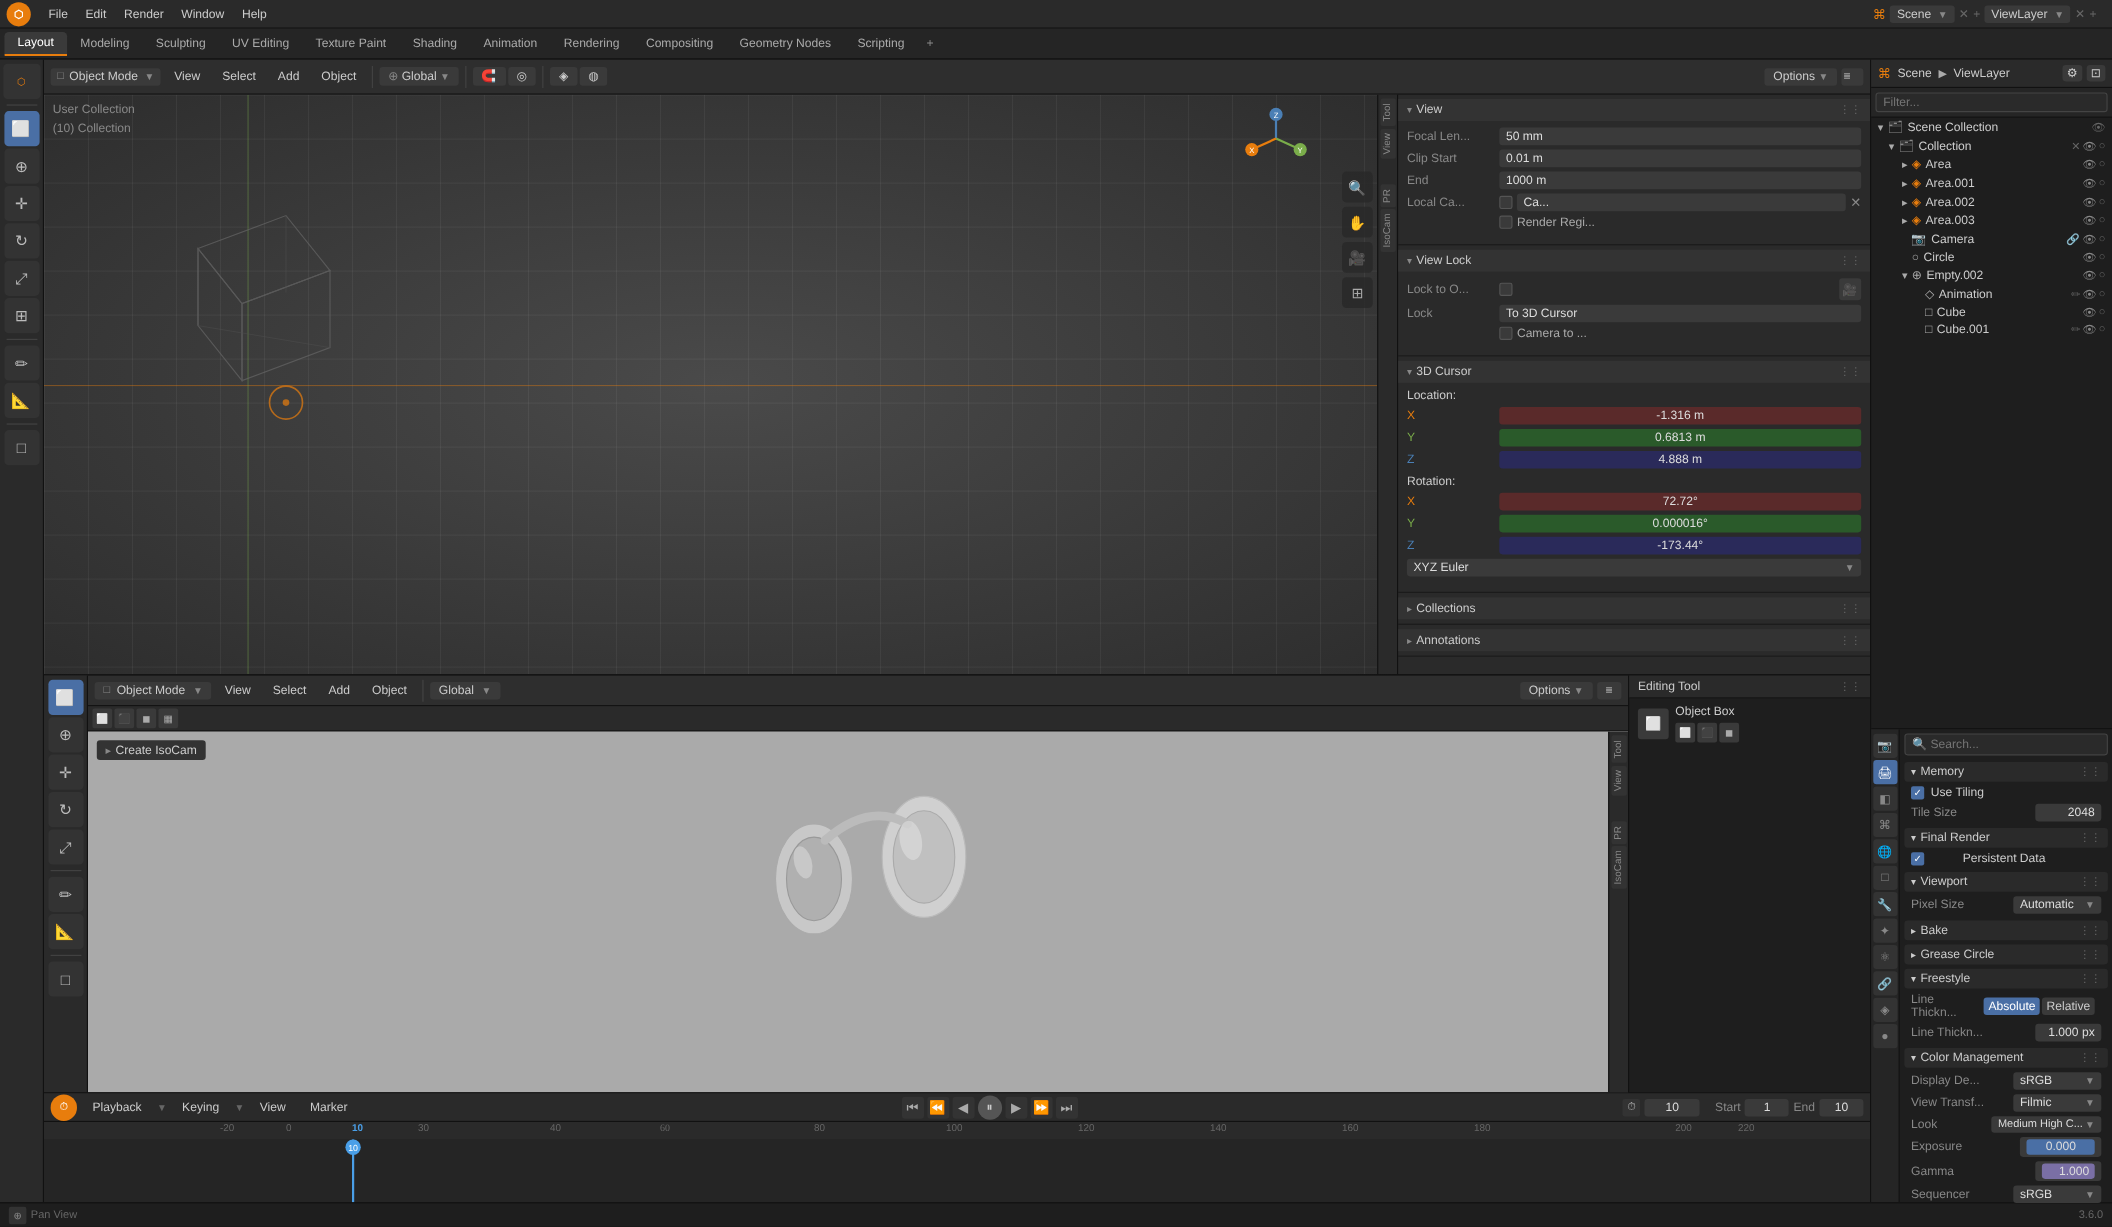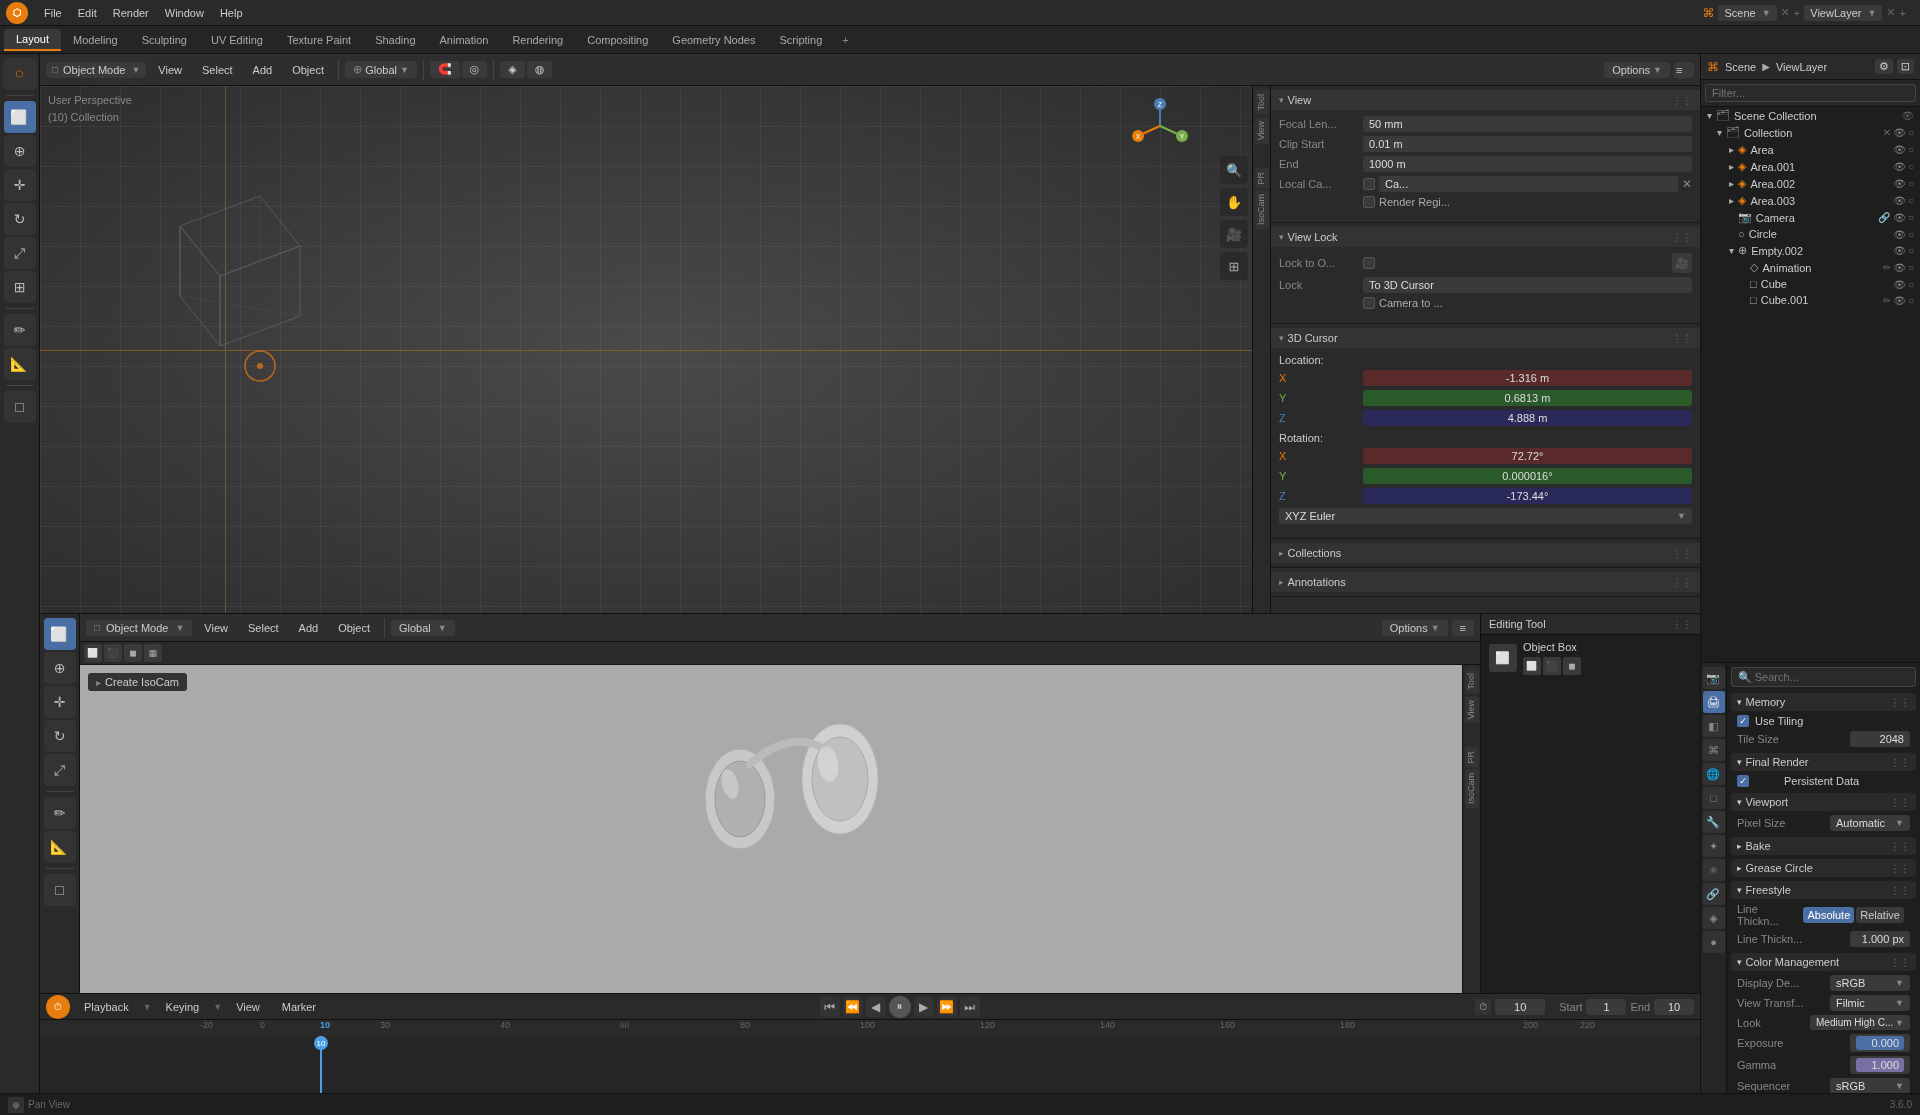--- a/index.html
+++ b/index.html
@@ -589,21 +589,21 @@
       </div>
       <div class="toolbar-btn" style="width:20px;padding:2px;">≡</div>
     </div>
 
     <div style="display:flex;flex:1;overflow:hidden;">
       <div class="viewport-3d" style="position:relative;display:flex;flex-direction:column;">
         <div class="viewport-canvas" style="flex:1;position:relative;">
           <div class="grid-overlay"></div>
 
           <div class="viewport-label">
-            <div>User Perspective</div>
+            <div>User Collection</div>
             <div>(10) Collection</div>
           </div>
 
           <div style="position:absolute;top:10px;right:80px;width:60px;height:60px;">
             <svg width="60" height="60">
 
               <line x1="30" y1="30" x2="30" y2="8" stroke="#4a7fb5" stroke-width="2"></line>
               <circle cx="30" cy="8" r="6" fill="#4a7fb5"></circle>
               <text x="30" y="11" text-anchor="middle" fill="white" font-size="7">Z</text>
 
@@ -927,21 +927,21 @@
 
       <div style="flex:1;position:relative;overflow:hidden;">
         <div style="position:absolute;top:0;left:0;right:0;height:16px;background:#2a2a2a;display:flex;align-items:center;overflow:hidden;padding-left:160px;">
 
           <div style="position:relative;width:100%;height:100%;">
             <span style="position:absolute;left:0px;color:#666;font-size:9px;">-20</span>
             <span style="position:absolute;left:60px;color:#666;font-size:9px;">0</span>
             <span style="position:absolute;left:120px;color:#4a9fe8;font-size:9px;font-weight:bold;">10</span>
             <span style="position:absolute;left:180px;color:#666;font-size:9px;">30</span>
             <span style="position:absolute;left:300px;color:#666;font-size:9px;">40</span>
-            <span style="position:absolute;left:420px;color:#666;font-size:9px;font-family:Liberation Serif, serif;">60</span>
+            <span style="position:absolute;left:400px;color:#666;font-size:9px;font-family:Liberation Serif, serif;">60</span>
             <span style="position:absolute;left:540px;color:#666;font-size:9px;">80</span>
             <span style="position:absolute;left:660px;color:#666;font-size:9px;">100</span>
             <span style="position:absolute;left:780px;color:#666;font-size:9px;">120</span>
             <span style="position:absolute;left:900px;color:#666;font-size:9px;">140</span>
             <span style="position:absolute;left:1020px;color:#666;font-size:9px;">160</span>
             <span style="position:absolute;left:1140px;color:#666;font-size:9px;">180</span>
             <span style="position:absolute;left:1323px;color:#666;font-size:9px;">200</span>
             <span style="position:absolute;left:1380px;color:#666;font-size:9px;">220</span>
 
           </div>
@@ -1230,21 +1230,21 @@
           <div class="prop-row">
             <span class="prop-label">Look</span>
             <div class="prop-dropdown" style="min-width:100px;">
               <span style="font-size:10px;">Medium High C...</span>
               <span style="color:#888;font-size:9px;">▼</span>
             </div>
           </div>
           <div class="prop-row">
             <span class="prop-label">Exposure</span>
             <div class="prop-value">
-              <div style="background:linear-gradient(to right,#4a6fa5,#4a6fa5);border-radius:3px;padding:1px 5px;">0.000</div>
+              <div style="background:linear-gradient(to right,#4a6fa5,#4a6fa5);border-radius:3px;padding:1px 17px;">0.000</div>
             </div>
           </div>
           <div class="prop-row">
             <span class="prop-label">Gamma</span>
             <div class="prop-value">
               <div style="background:linear-gradient(to right,#7a6fa5,#7a6fa5);border-radius:3px;padding:1px 5px;">1.000</div>
             </div>
           </div>
           <div class="prop-row">
             <span class="prop-label">Sequencer</span>

